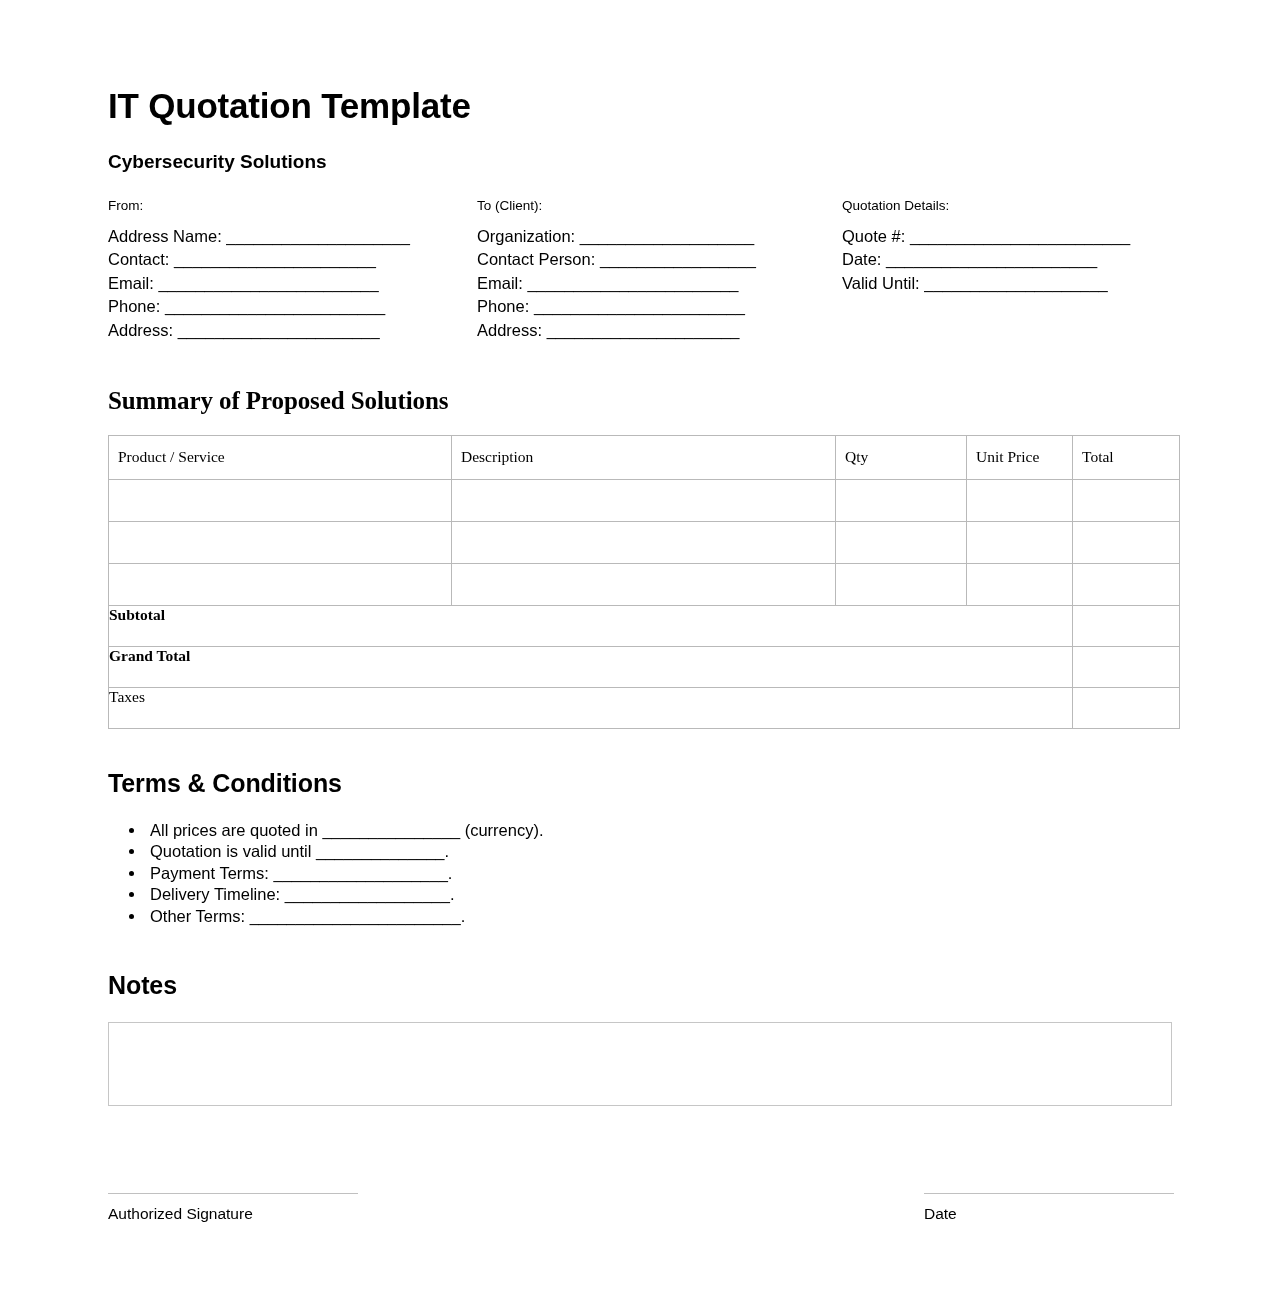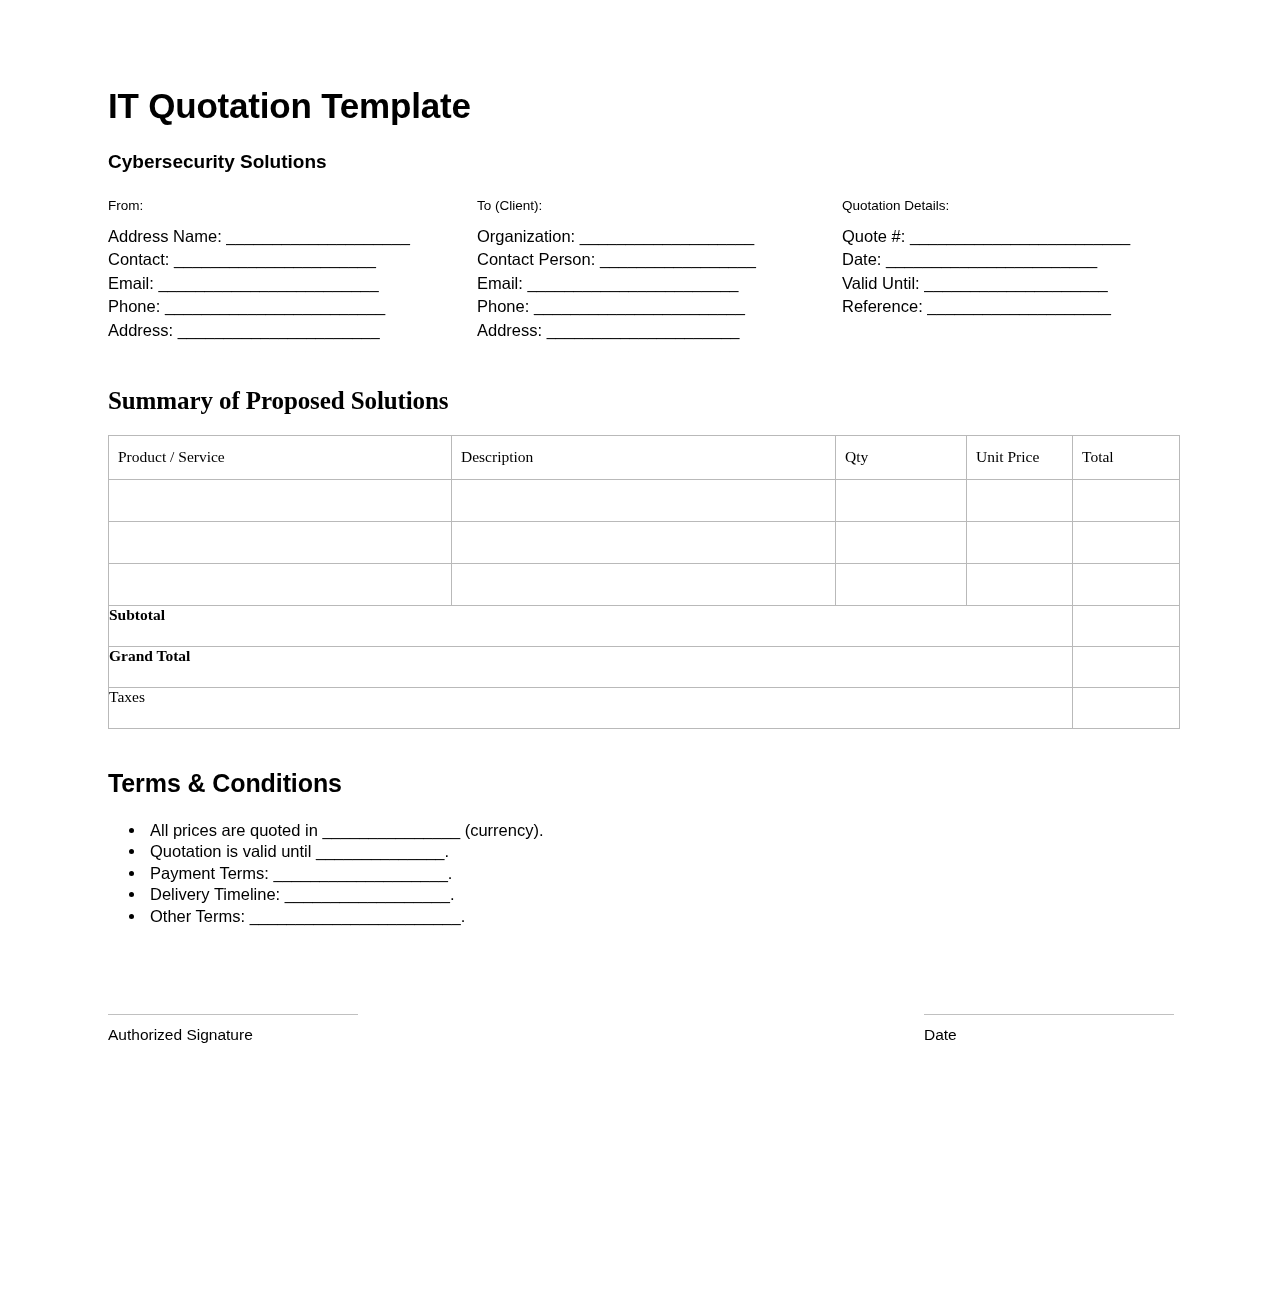--- a/index.html
+++ b/index.html
@@ -181,21 +181,20 @@
         <div class="info-line">Email: _______________________</div>
         <div class="info-line">Phone: _______________________</div>
         <div class="info-line">Address: _____________________</div>
       </div>
 
       <div class="info-col c3">
         <div class="info-col-label">Quotation Details:</div>
         <div class="info-line">Quote #: ________________________</div>
         <div class="info-line">Date: _______________________</div>
         <div class="info-line">Valid Until: ____________________</div>
-        <div class="info-line">Reference: ____________________</div>
       </div>
 
     </div>
 
     <div class="table-wrap">
       <h2 class="section-heading">Summary of Proposed Solutions</h2>
 
       <table class="quote-table" style="margin-top:20px;">
         <thead>
           <tr>
@@ -265,20 +264,24 @@
       <h2 class="section-heading">Terms &amp; Conditions</h2>
       <ul class="terms-list">
         <li>All prices are quoted in _______________ (currency).</li>
         <li>Quotation is valid until ______________.</li>
         <li>Payment Terms: ___________________.</li>
         <li>Delivery Timeline: __________________.</li>
         <li>Other Terms: _______________________.</li>
       </ul>
     </div>
 
+    <div class="notes-wrap">
+      <h2 class="section-heading">Notes</h2>
+      <div class="notes-box"></div>
+    </div>
 
     <div class="sig-row">
       <div class="sig-block">
         <div class="sig-line"></div>
         <div class="sig-caption">Authorized Signature</div>
       </div>
       <div class="sig-block right">
         <div class="sig-line"></div>
         <div class="sig-caption">Date</div>
       </div>

